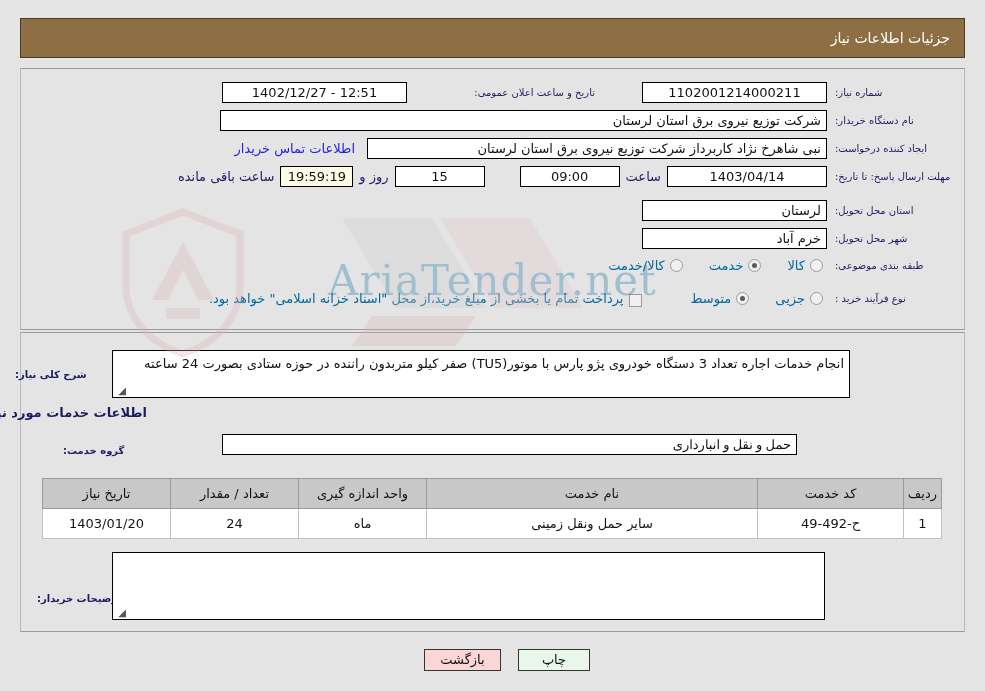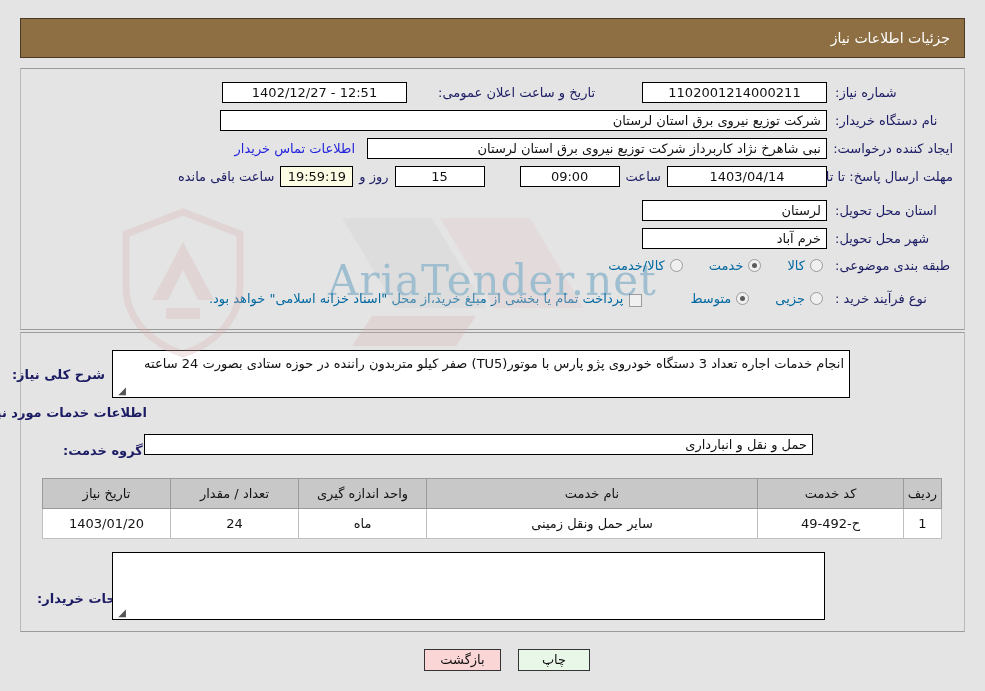--- a/index.html
+++ b/index.html
@@ -55,21 +55,21 @@
 
   
   .row {
     position: absolute;
     display: flex;
     flex-direction: row;
     align-items: center;
   }
   .lbl {
     color: #1c1c64;
-    font-size: 13px;
+    font-size: 10px;
     line-height: 17px;
     white-space: nowrap;
     text-align: left;
   }
   .lbl.bold { font-weight: bold; margin-top: 8px; }
 
   .fld {
     box-sizing: border-box;
     border: 1px solid #000000;
     background: #ffffff;
@@ -324,21 +324,21 @@
   <div class="ta" style="position:absolute; top:350px; right:135px; width:738px; height:48px;">
     <span>انجام خدمات اجاره تعداد 3 دستگاه خودروی  پژو پارس با موتور(TU5)  صفر کیلو متربدون راننده در حوزه ستادی بصورت 24 ساعته</span>
     <span class="grip">◢</span>
   </div>
 
   <div class="sec-title" style="top:404px; right:838px;">اطلاعات خدمات مورد نیاز</div>
 
   <div class="row" style="top:434px; right:838px;">
     <div class="lbl bold" style="width:84px;">گروه خدمت:</div>
   </div>
-  <div class="fld rightal" style="position:absolute; top:434px; right:172px; width:669px;">حمل و نقل و انبارداری</div>
+  <div class="fld rightal" style="position:absolute; top:434px; right:188px; width:575px;font-family:Liberation Serif, serif;">حمل و نقل و انبارداری</div>
 
   <table class="tbl" style="top:478px; right:43px; width:899px;">
     <colgroup>
       <col style="width:38px">
         <col style="width:146px">
         <col style="width:331px">
       <col style="width:128px">
         <col style="width:128px">
         <col style="width:128px">
     </colgroup>

